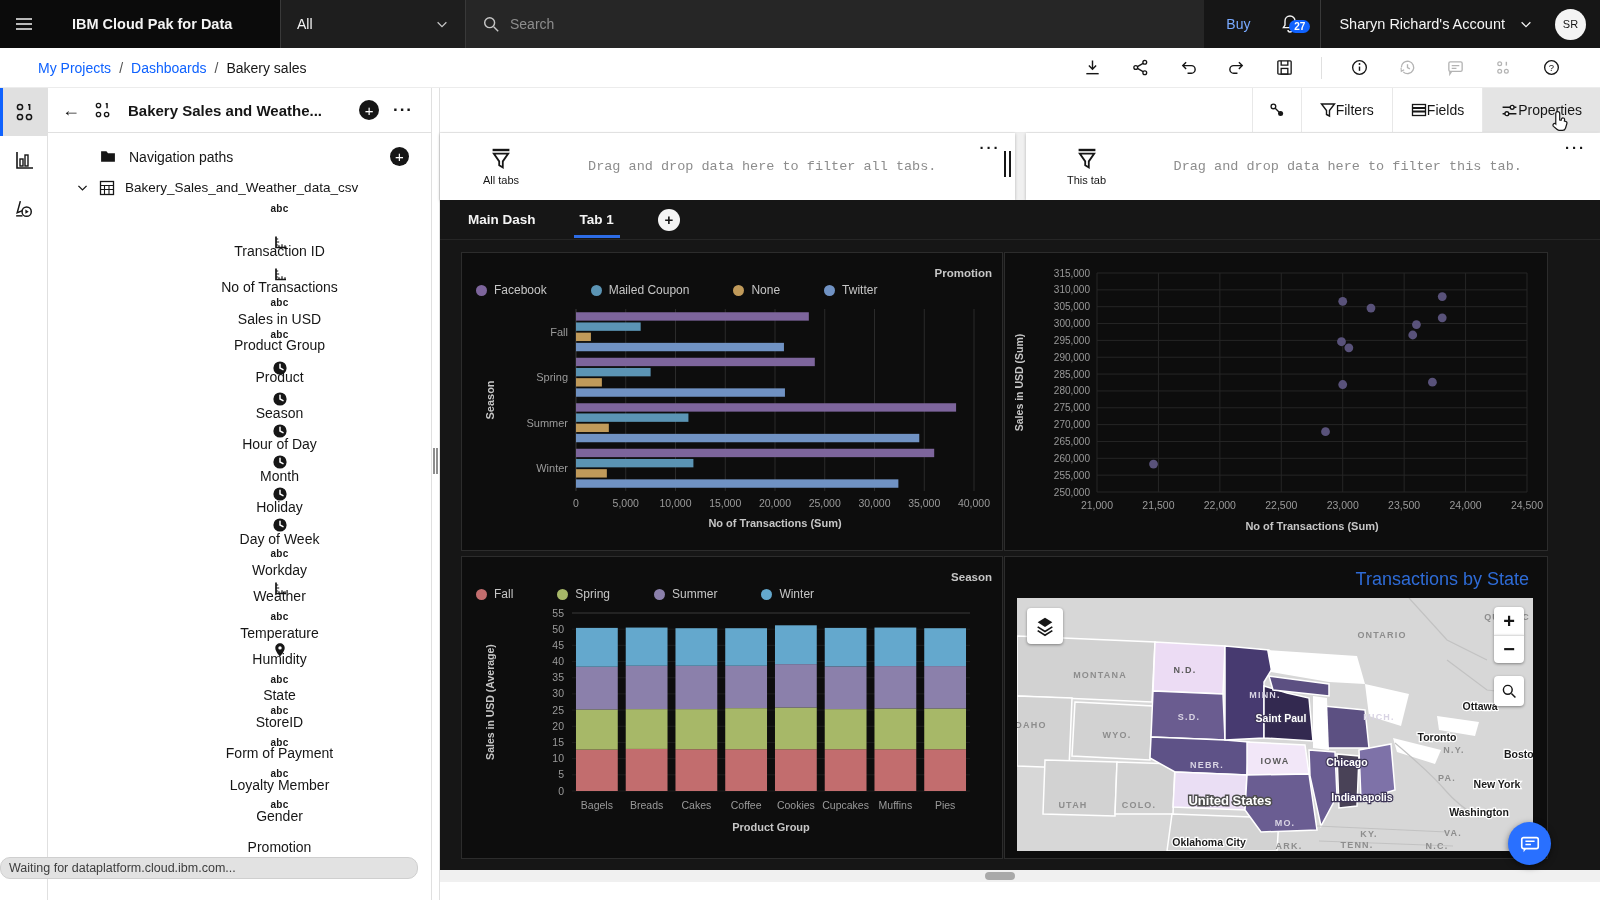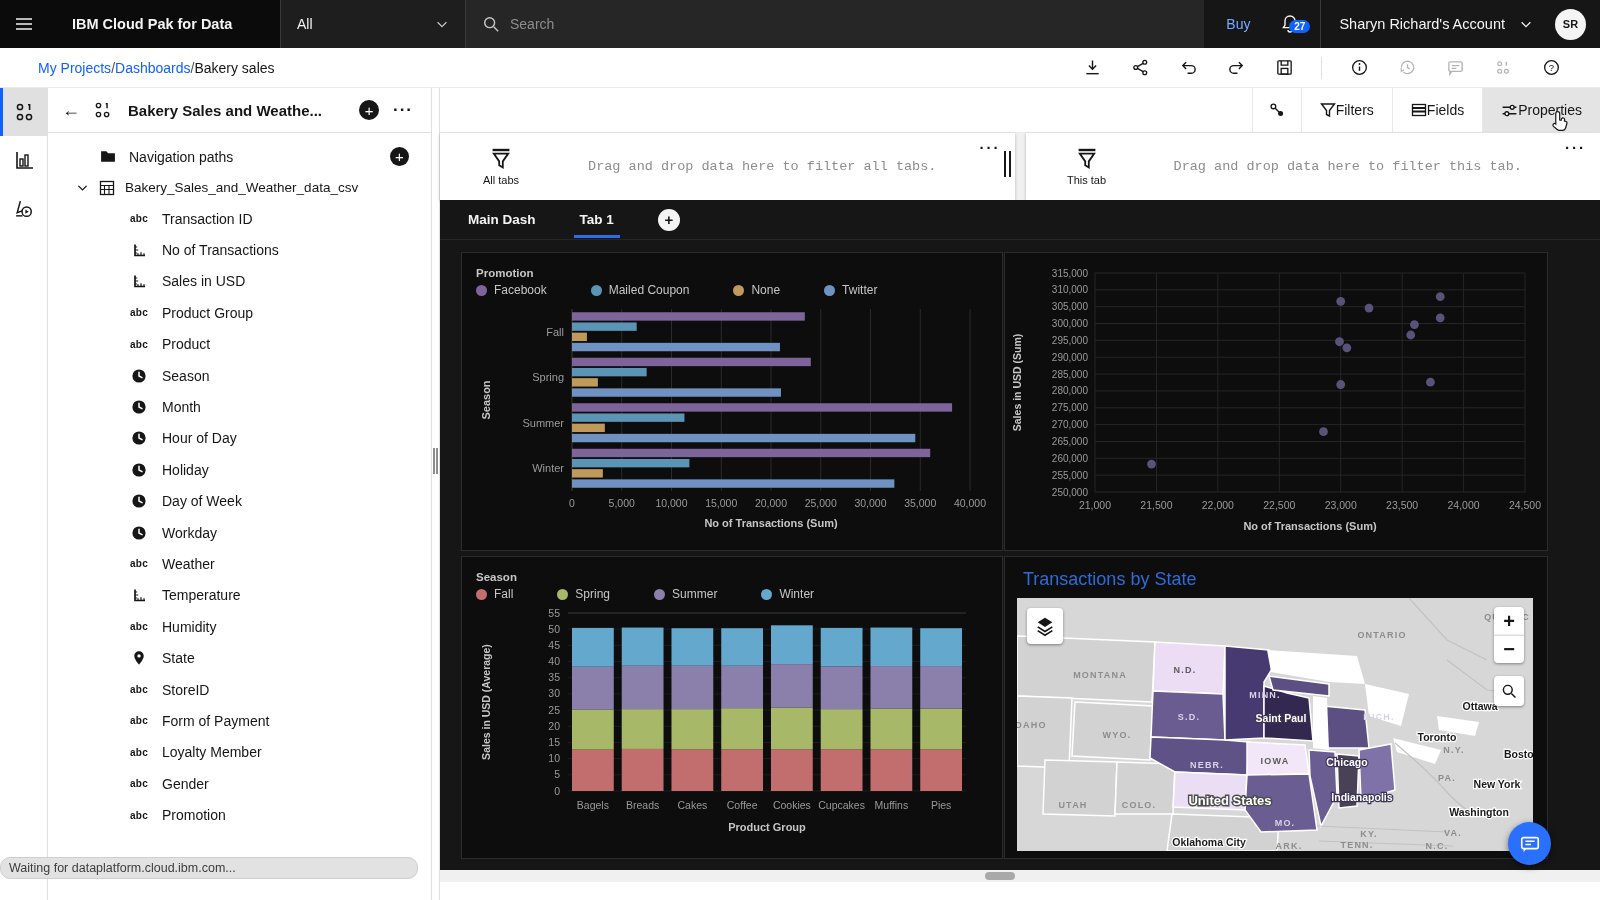--- a/index.html
+++ b/index.html
@@ -17,27 +17,27 @@
   .nav-search { flex:1; background:#262626; border-left:1px solid #393939; display:flex; align-items:center; padding:0 16px; gap:10px; }
   .nav-search input { flex:1; background:transparent; border:none; outline:none; color:#f4f4f4; font-size:14px; font-family:inherit; }
   .nav-search input::placeholder { color:#8d8d8d; }
   .nav-right { display:flex; align-items:center;border-radius:14px; }
   .buy { color:#78a9ff; font-size:14px; padding:0 22px; text-decoration:none; cursor:pointer; }
   .bell-wrap { position:relative; padding:0 20px 0 8px; display:flex; align-items:center; cursor:pointer; }
   .badge { position:absolute; top:6px; right:10px; background:#0f62fe; color:#fff; font-size:10px; font-weight:bold;
     border-radius:9px; padding:1px 5px; }
   .account { display:flex; align-items:center; gap:14px; font-size:14.5px; padding:0 18px; border-left:1px solid #393939;
     height:100%; cursor:pointer; }
-  .avatar { width:31px; height:31px; border-radius:50%; background:#f4f4f4; color:#161616; font-size:11px; font-weight:bold;
+  .avatar { width:31px; height:31px; border-radius:50%; background:#f4f4f4; color:#161616; font-size:11px; font-weight:normal;
     display:flex; align-items:center; justify-content:center; margin:0 14px 0 4px; align-self:center; cursor:pointer; }
 
   
   .crumbbar { position:absolute; left:0; top:48px; width:1600px; height:40px; background:#fff;
     display:flex; align-items:center; justify-content:space-between; padding:0 16px 0 38px; border-bottom:1px solid #ececec; z-index:25;}
-  .breadcrumb { font-size:14px; display:flex; gap:0; align-items:center; }
+  .breadcrumb { font-size:14px; display:flex; gap:8px; align-items:center; }
   .breadcrumb a { color:#0f62fe; text-decoration:none; cursor:pointer; }
   .breadcrumb .sep { color:#525252; }
   .breadcrumb .cur { color:#161616; }
   .doc-toolbar { display:flex; align-items:center; gap:26px; padding-right:22px; }
   .doc-toolbar .tgroup { display:flex; gap:26px; align-items:center; }
   .tb-divider { width:1px; height:22px; background:#e0e0e0; }
   .tbtn { width:22px; height:22px; display:flex; align-items:center; justify-content:center; cursor:pointer; }
   .tbtn.disabled { opacity:.32; cursor:default; }
 
   
@@ -51,21 +51,21 @@
   .back-btn { font-size:18px; color:#161616; width:26px; text-align:center; cursor:pointer; }
   .panel-title { font-size:15px; font-weight:bold; color:#161616; flex:1; margin-left:6px; white-space:nowrap; overflow:hidden; }
   .plus-circle { width:20px; height:20px; border-radius:50%; background:#161616; color:#fff; display:flex; align-items:center;
     justify-content:center; font-size:15px; line-height:1; cursor:pointer; }
   .overflow-dots { font-size:17px; font-weight:bold; color:#161616; letter-spacing:1px; cursor:pointer; padding:0 4px; }
   .tree { padding-top:8px; }
   .tree-row { height:31px; display:flex; align-items:center; font-size:14px; color:#161616; gap:10px; cursor:pointer; }
   .tree-row.folder { padding-left:49px; }
   .tree-row.folder .plus-circle { margin-left:auto; margin-right:22px; width:19px; height:19px; }
   .tree-row.table { padding-left:28px; font-size:13.5px; }
-  .fields .tree-row { padding-left:80px; height:31.4px; gap:12px; }
+  .fields .tree-row { padding-left:80px; height:31.4px; gap:29px;flex-direction:column; }
   .ficon { width:22px; display:flex; align-items:center; justify-content:center; flex:none; }
   .ficon-abc { font-size:10px; font-weight:bold; color:#161616; letter-spacing:.3px; }
 
   .vdivider { width:8px; background:#fff; border-right:1px solid #e0e0e0; position:relative; }
   .vgrip { position:absolute; top:360px; left:1px; width:5px; height:26px; border-left:2px solid #8d8d8d; border-right:2px solid #8d8d8d; }
 
   
   .main { flex:1; display:flex; flex-direction:column; position:relative; }
   .actions-row { height:45px; background:#fff; display:flex; justify-content:flex-end; align-items:stretch; border-bottom:1px solid #ececec; }
   .abtn { display:flex; align-items:center; padding:0 18px; font-size:14px; color:#161616; cursor:pointer;
@@ -79,21 +79,21 @@
     display:flex; align-items:center; padding:0 26px; }
   .filter-card.first { margin-right:11px; }
   .fz-icon { display:flex; flex-direction:column; align-items:center; gap:3px; width:70px; }
   .fz-label { font-size:11px; color:#161616; }
   .fz-hint { flex:1; text-align:center; font-size:13.5px; color:#8d8d8d;font-family:Liberation Mono, monospace; }
   .fz-dots { position:absolute; top:6px; right:14px; font-size:15px; font-weight:bold; letter-spacing:2px; color:#161616; cursor:pointer; }
   .filter-gap-handle { position:absolute; left:564px; top:18px; width:7px; height:26px;
     border-left:2.5px solid #161616; border-right:2.5px solid #161616; z-index:5; }
 
   
-  .dash { height:670px; background:#161616; position:relative; overflow:hidden; }
+  .dash { height:670px; background:#161616; position:relative; overflow:hidden;text-align:right; }
   .tabbar { height:40px; display:flex; align-items:center; padding-left:28px; gap:44px; border-bottom:1px solid #262626; }
   .tab { font-size:13.5px; font-weight:bold; color:#f4f4f4; height:40px; display:flex; align-items:center; cursor:pointer; position:relative; }
   .tab.active::after { content:""; position:absolute; left:-6px; right:-6px; bottom:2px; height:3px; background:#2d6ce5; }
   .tab-plus { width:22px; height:22px; border-radius:50%; background:#f4f4f4; color:#161616; font-weight:bold;
     display:flex; align-items:center; justify-content:center; font-size:15px; cursor:pointer; }
 
   .panel { position:absolute; background:#0d0d0d; border:1px solid #2c2c2c; }
   #p1 { left:21px; top:52px;  width:542px; height:299px; padding:14px 10px 0 14px; }
   #p2 { left:564px; top:52px; width:544px; height:299px; padding:6px 4px; }
   #p3 { left:21px; top:356px; width:542px; height:303px; padding:14px 10px 0 14px; }
@@ -353,30 +353,30 @@
               </span>
               <span>Season</span>
             </div>
             <div class="tree-row">
               <span class="ficon">
                 <svg width="16" height="16" viewBox="0 0 16 16">
                   <circle cx="8" cy="8" r="6.6" fill="#161616"></circle>
                   <path d="M8 4.2V8l3 1.7" fill="none" stroke="#fff" stroke-width="1.5" stroke-linecap="round"></path>
                 </svg>
               </span>
-              <span>Month</span>
+              <span>Hour of Day</span>
             </div>
             <div class="tree-row">
               <span class="ficon">
                 <svg width="16" height="16" viewBox="0 0 16 16">
                   <circle cx="8" cy="8" r="6.6" fill="#161616"></circle>
                   <path d="M8 4.2V8l3 1.7" fill="none" stroke="#fff" stroke-width="1.5" stroke-linecap="round"></path>
                 </svg>
               </span>
-              <span>Hour of Day</span>
+              <span>Month</span>
             </div>
             <div class="tree-row">
               <span class="ficon">
                 <svg width="16" height="16" viewBox="0 0 16 16">
                   <circle cx="8" cy="8" r="6.6" fill="#161616"></circle>
                   <path d="M8 4.2V8l3 1.7" fill="none" stroke="#fff" stroke-width="1.5" stroke-linecap="round"></path>
                 </svg>
               </span>
               <span>Holiday</span>
             </div>

